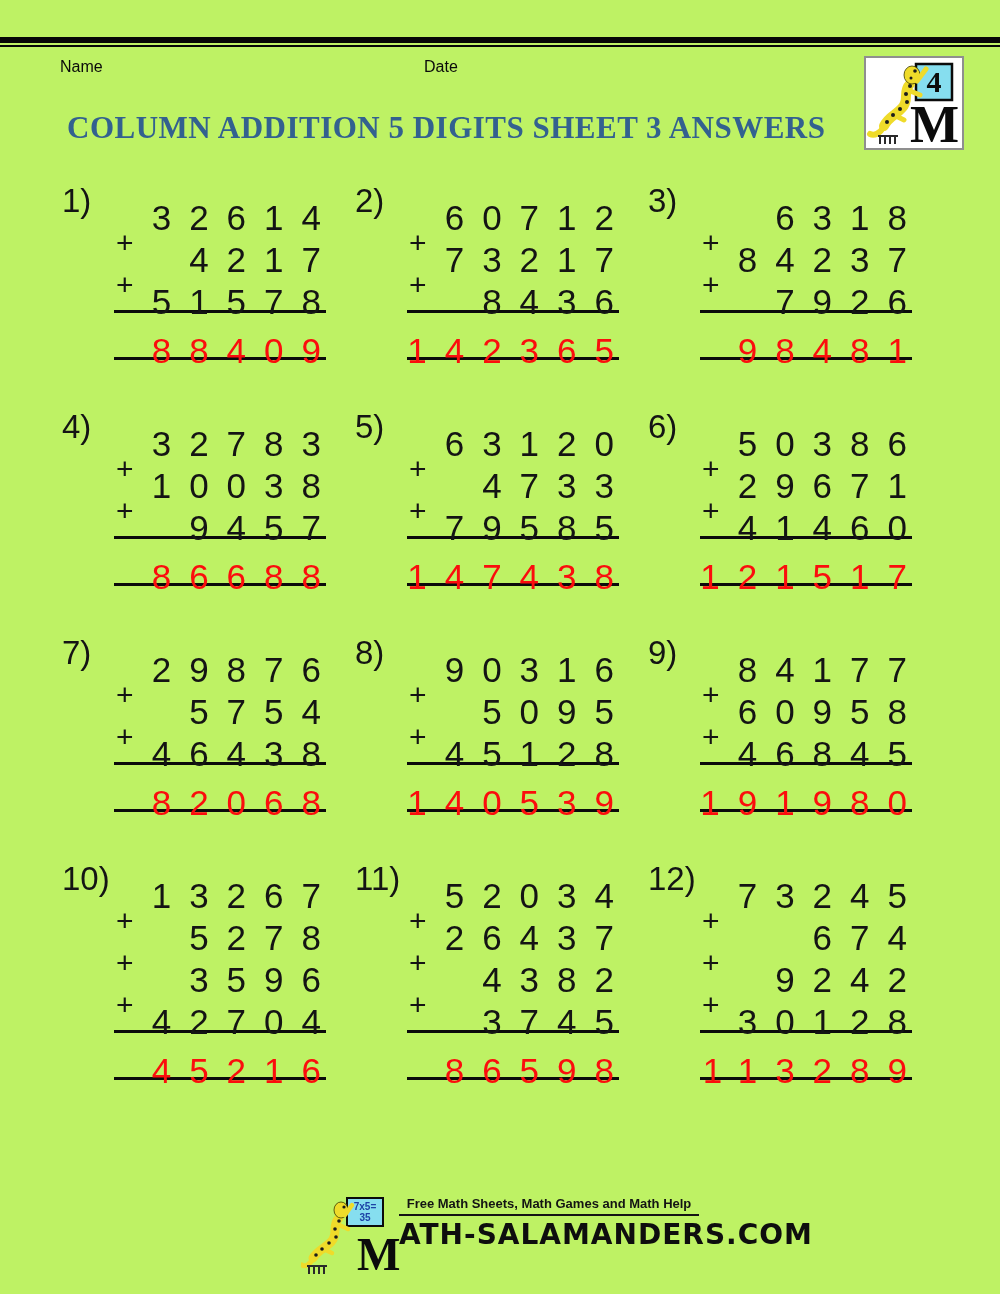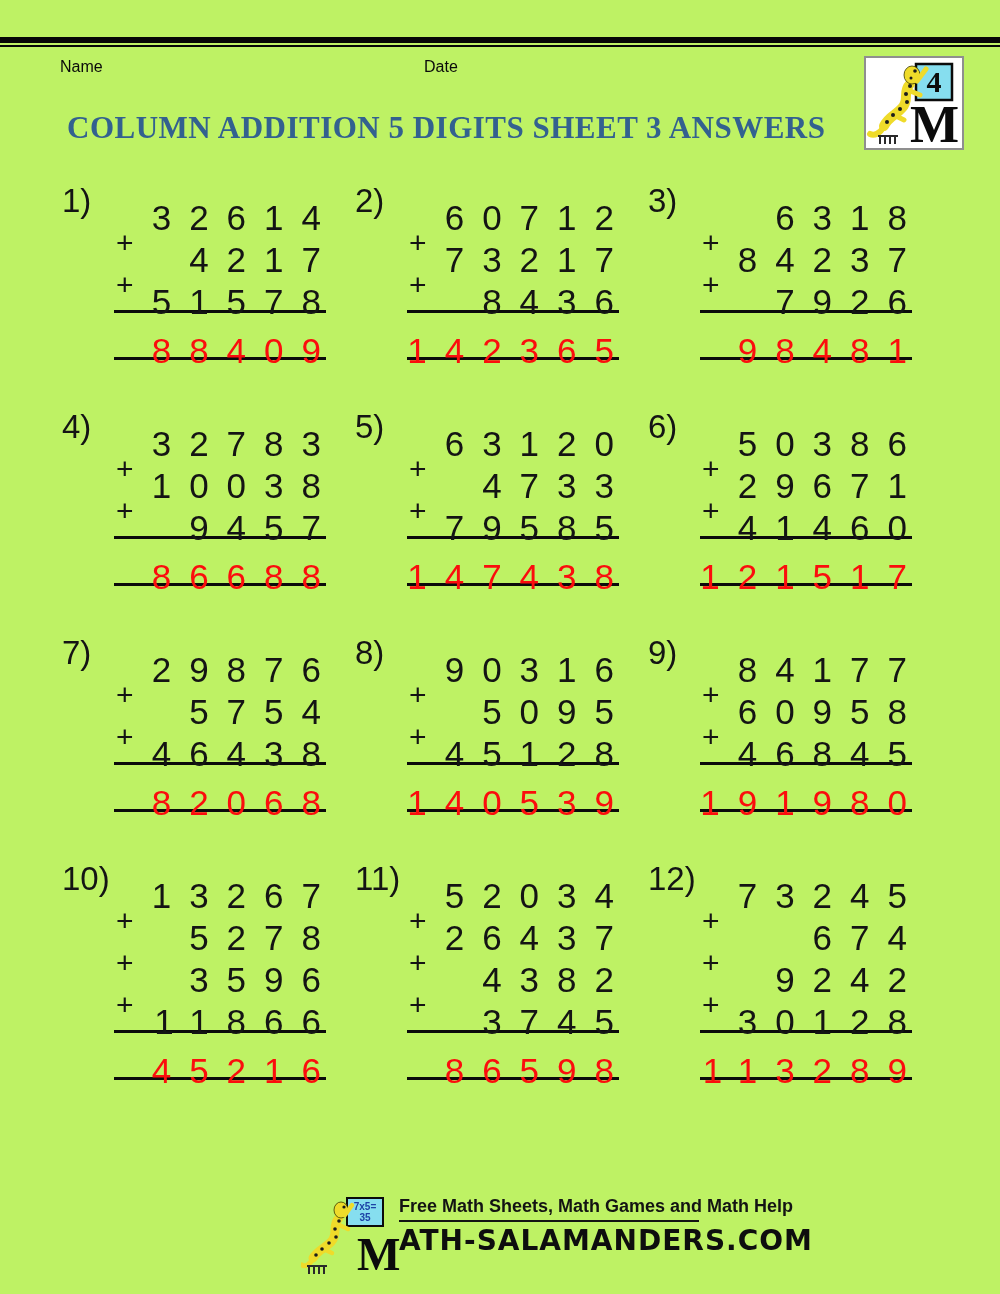--- a/index.html
+++ b/index.html
@@ -41,21 +41,21 @@
   
   .footer{position:absolute;top:1196px;left:0;width:100%;display:flex;
           justify-content:center;align-items:flex-start;}
   .f-logo{width:104px;height:80px;flex:none;margin-right:-6px;}
   .f-logo svg{display:block;width:104px;height:80px;}
   .f-logo .logo-m{font-size:46px;}
   .board{fill:#86deef;stroke:#0b0b0b;stroke-width:2px;}
   .board-text{font-family:"Liberation Sans",sans-serif;font-weight:700;font-size:10px;
               fill:#1d43a6;text-anchor:middle;}
   .f-col{width:300px;}
-  .f-tagline{font-size:18px;font-weight:700;color:#131313;text-align:center;white-space:nowrap;}
+  .f-tagline{font-size:13px;font-weight:700;color:#131313;text-align:center;white-space:nowrap;}
   .f-divider{height:2px;background:#131313;margin-top:3px;}
   .f-site{margin-top:2px;font-family:"DejaVu Sans",sans-serif;font-weight:700;
           font-size:28px;letter-spacing:1px;color:#0e0e0e;white-space:nowrap;}
 
   .sala-body{fill:none;stroke:#efdb2a;stroke-linecap:round;}
   .sala-fill{fill:#efdb2a;stroke:#3a3a00;stroke-width:.8px;}
   .spot{fill:#1c1c1c;}
   .grill{stroke:#2a2a2a;stroke-width:2px;}
 </style>
 </head>
@@ -322,21 +322,21 @@
           <div class="prow">
             <span class="sign">+</span>
             <span class="num">5278</span>
           </div>
           <div class="prow">
             <span class="sign">+</span>
             <span class="num">3596</span>
           </div>
           <div class="prow">
             <span class="sign">+</span>
-            <span class="num">11866</span>
+            <span class="num">42704</span>
           </div>
           <div class="rule"></div>
           <div class="prow answer">
             <span class="sign"></span>
             <span class="num">45216</span>
           </div>
           <div class="rule bottom"></div>
         </div>
       </div>
       <div class="problem">

